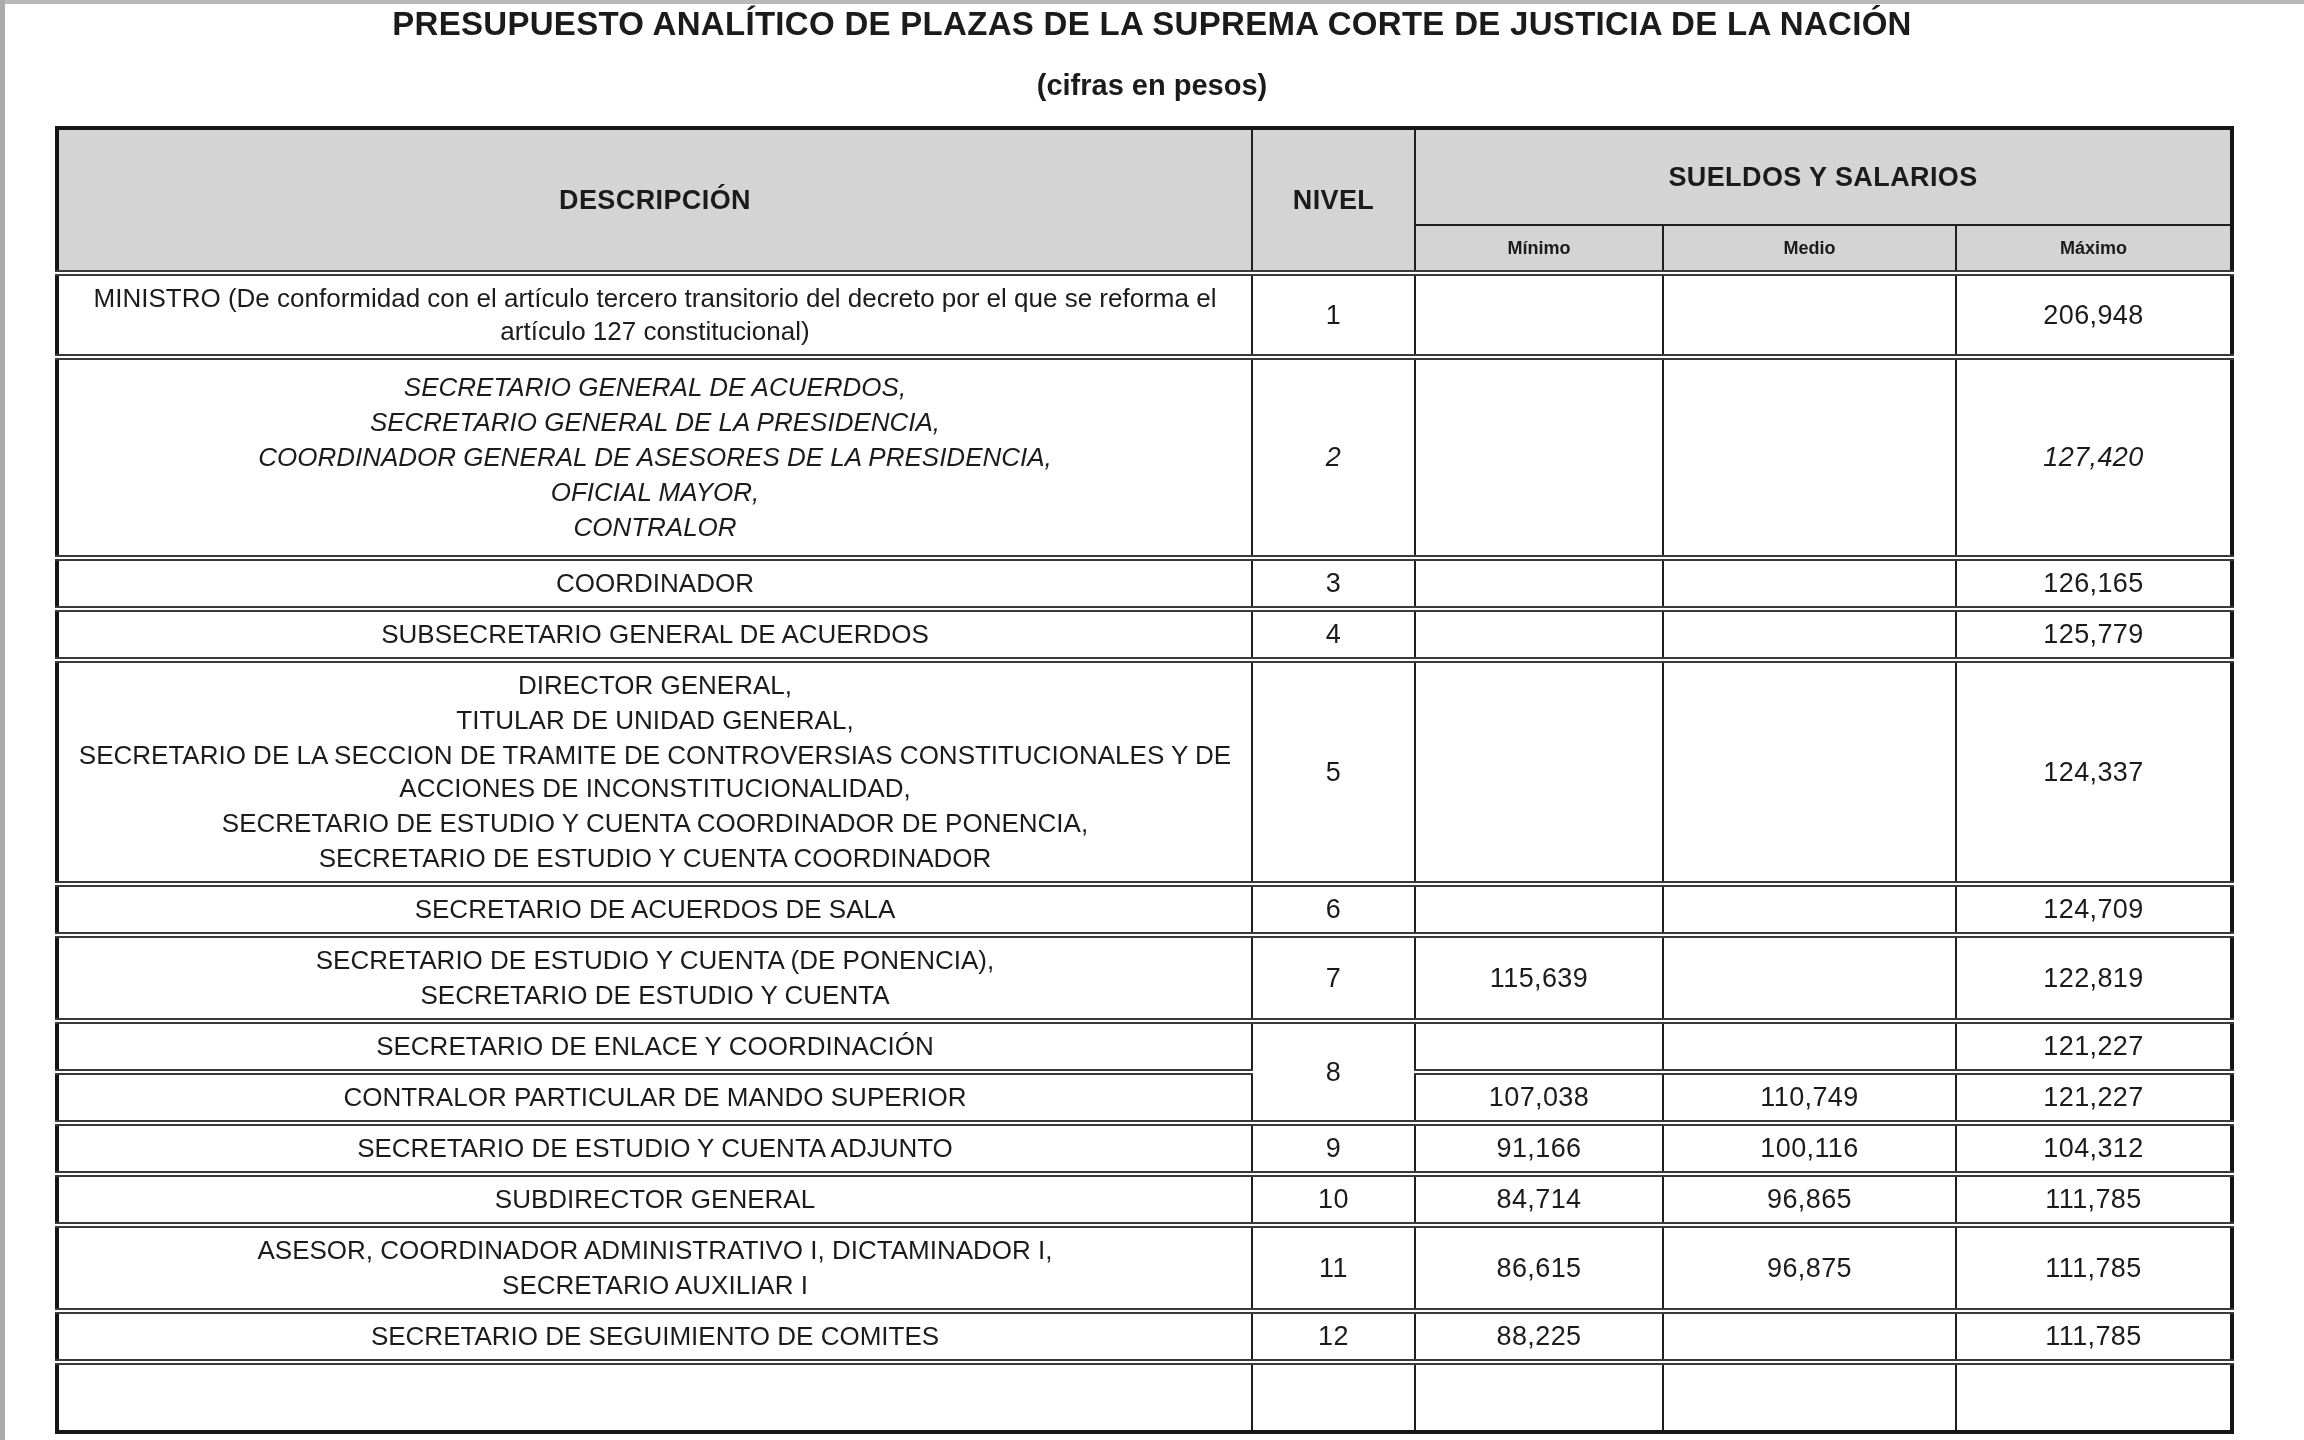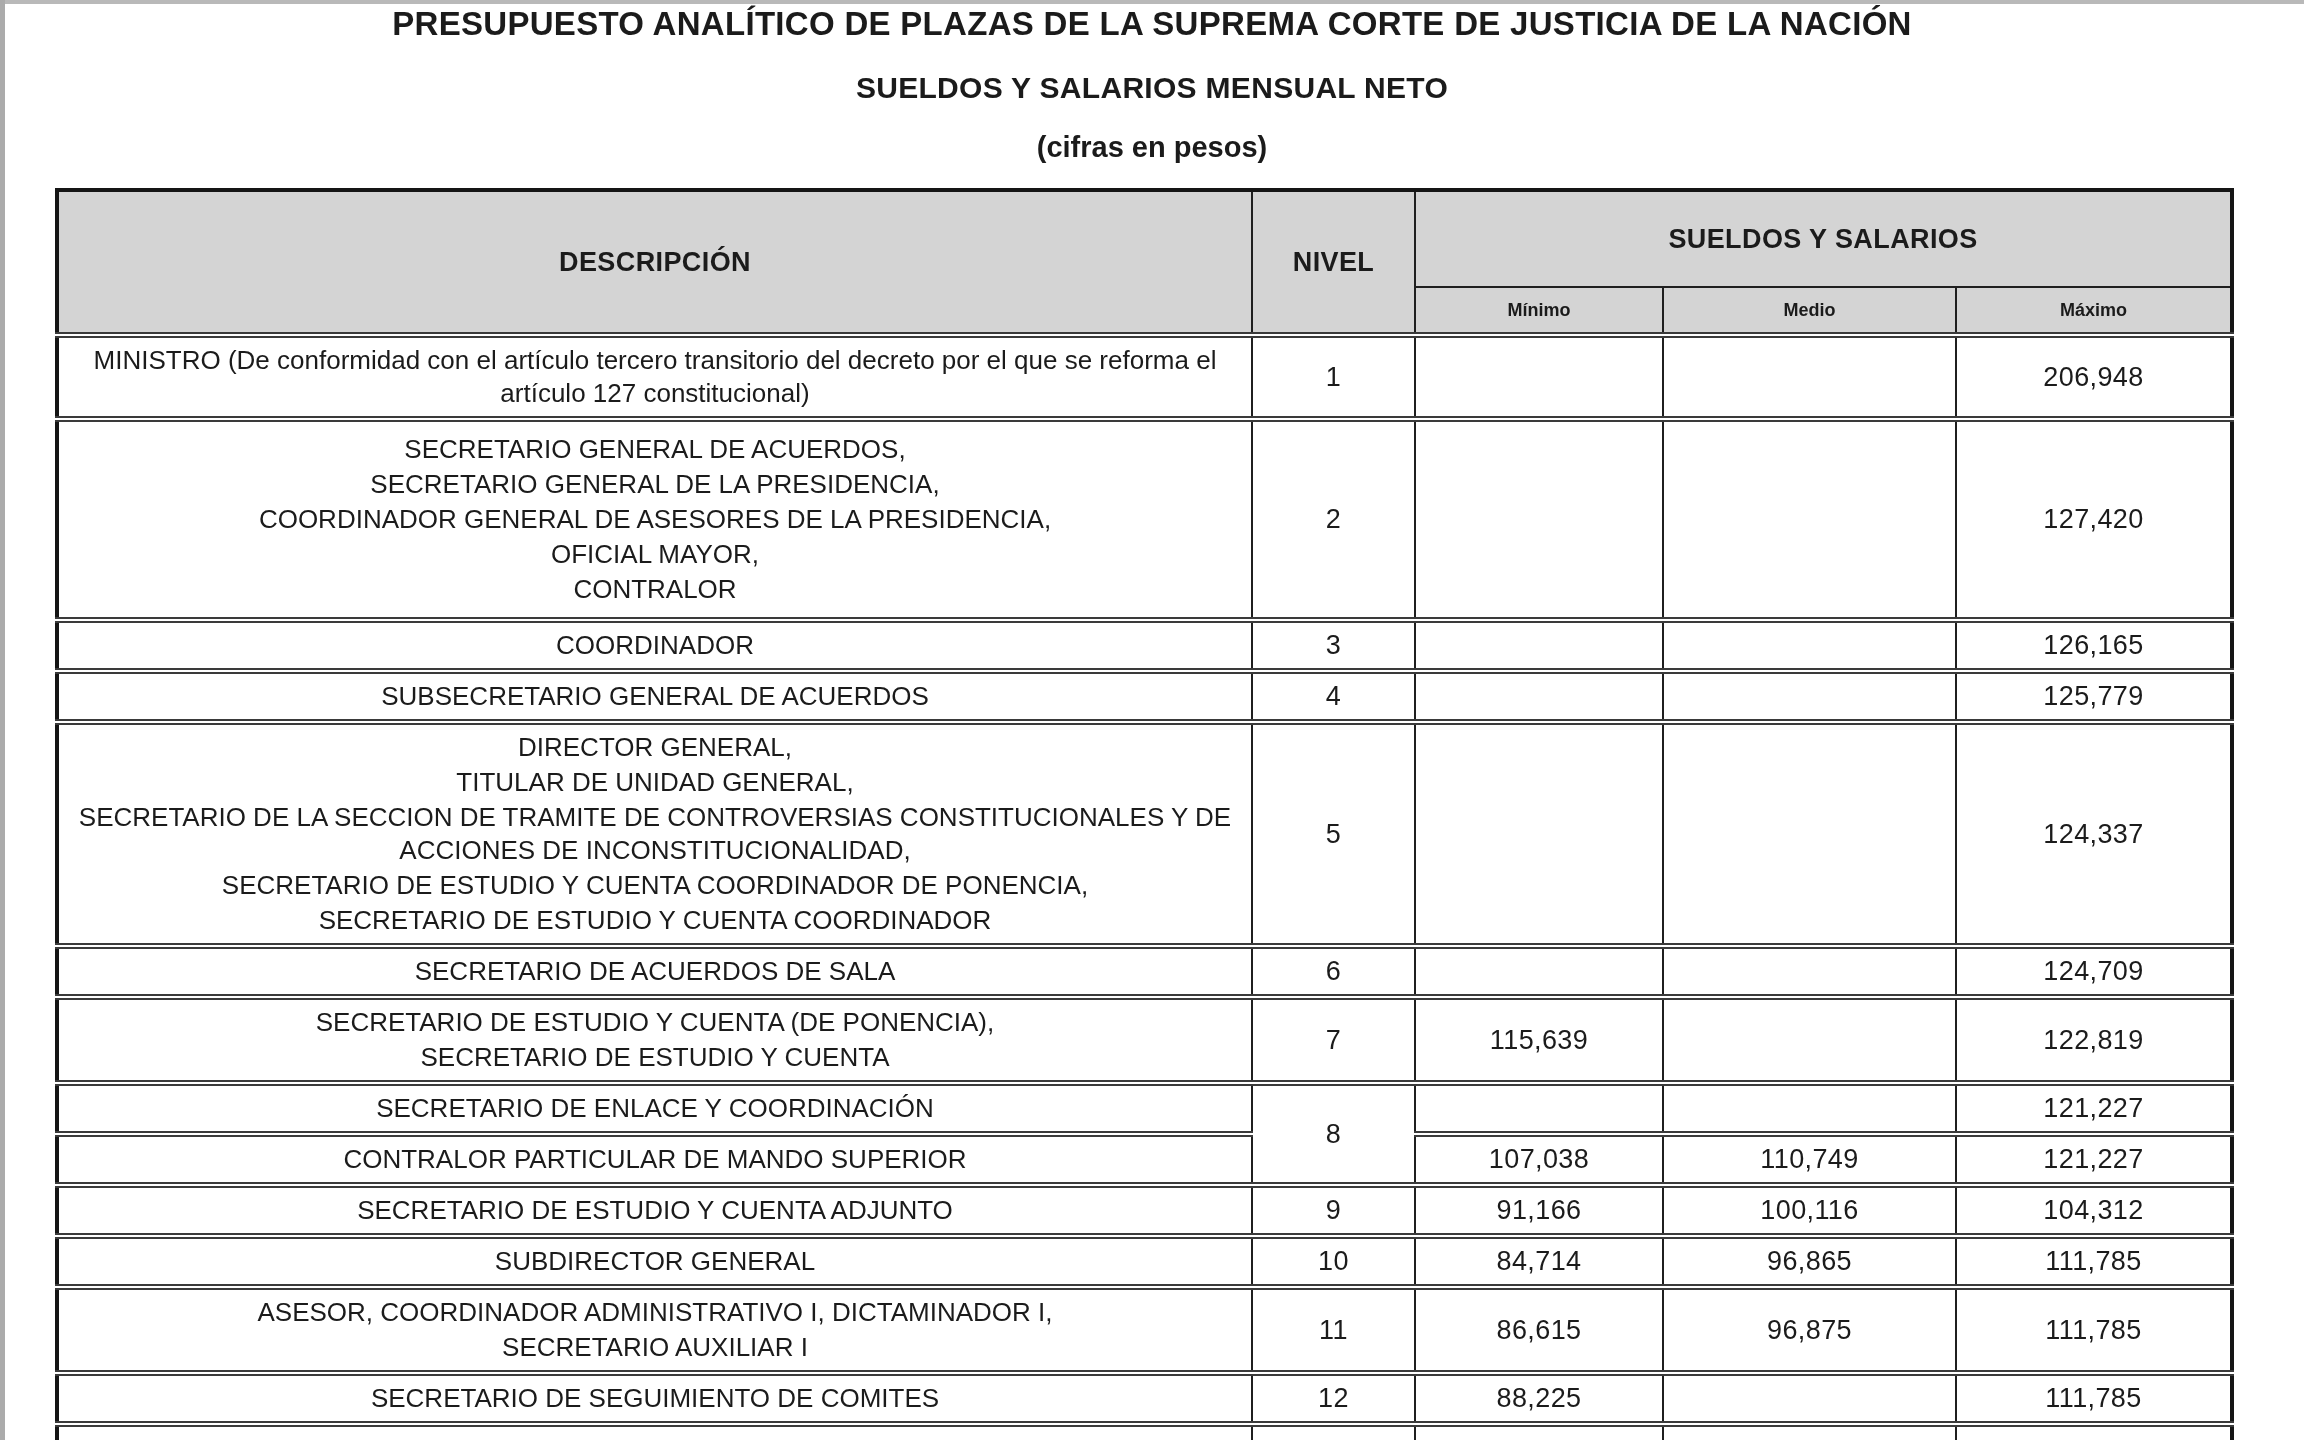--- a/index.html
+++ b/index.html
@@ -34,21 +34,20 @@
   td.lvl, td.num{ text-align:center; font-size:27px; padding:0 6px; letter-spacing:0.4px; }
 </style>
 </head>
 <body>
 
 <div class="top-edge"></div>
 <div class="left-edge"></div>
 
 <header>
   <h1>PRESUPUESTO ANALÍTICO DE PLAZAS DE LA SUPREMA CORTE DE JUSTICIA DE LA NACIÓN</h1>
-  <h2>SUELDOS Y SALARIOS MENSUAL NETO</h2>
   <h3>(cifras en pesos)</h3>
 </header>
 
 <table class="salary">
   <colgroup>
     <col style="width:1195px">
     <col style="width:163px">
     <col style="width:248px">
     <col style="width:293px">
     <col style="width:276px">
@@ -68,21 +67,21 @@
   <tbody id="table-body">
       <tr style="height: 76px;">
         <td class="desc">
           <div class="desc-line">MINISTRO (De conformidad con el artículo tercero transitorio del decreto por el que se reforma el artículo 127 constitucional)</div>
         </td>
         <td class="lvl">1</td>
         <td class="num"></td>
         <td class="num"></td>
         <td class="num">206,948</td>
       </tr>
-      <tr style="height: 201px;">
+      <tr style="height: 201px; font-style: italic;">
         <td class="desc">
           <div class="desc-line">SECRETARIO GENERAL DE ACUERDOS,</div>
           <div class="desc-line">SECRETARIO GENERAL DE LA PRESIDENCIA,</div>
           <div class="desc-line">COORDINADOR GENERAL DE ASESORES DE LA PRESIDENCIA,</div>
           <div class="desc-line">OFICIAL MAYOR,</div>
           <div class="desc-line">CONTRALOR</div>
         </td>
         <td class="lvl">2</td>
         <td class="num"></td>
         <td class="num"></td>

